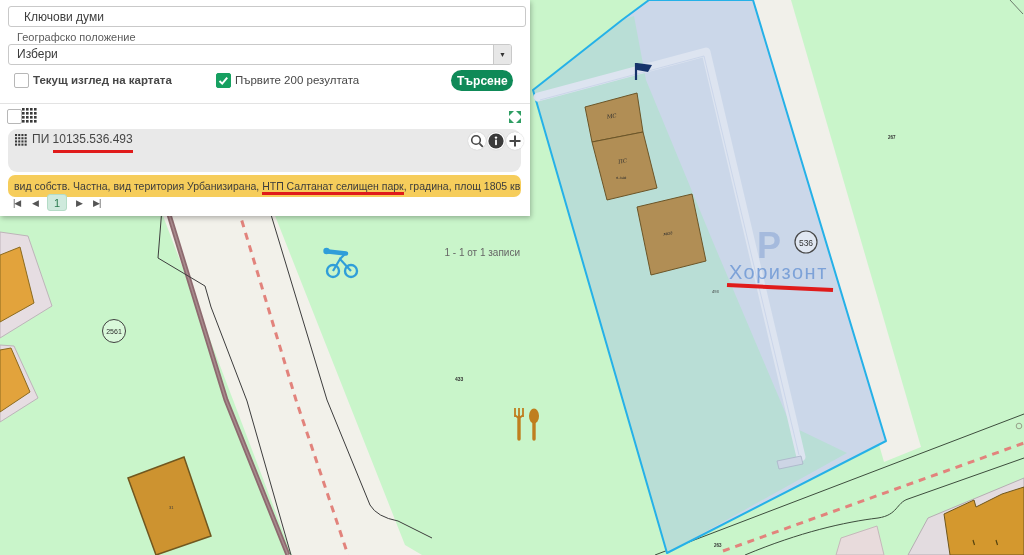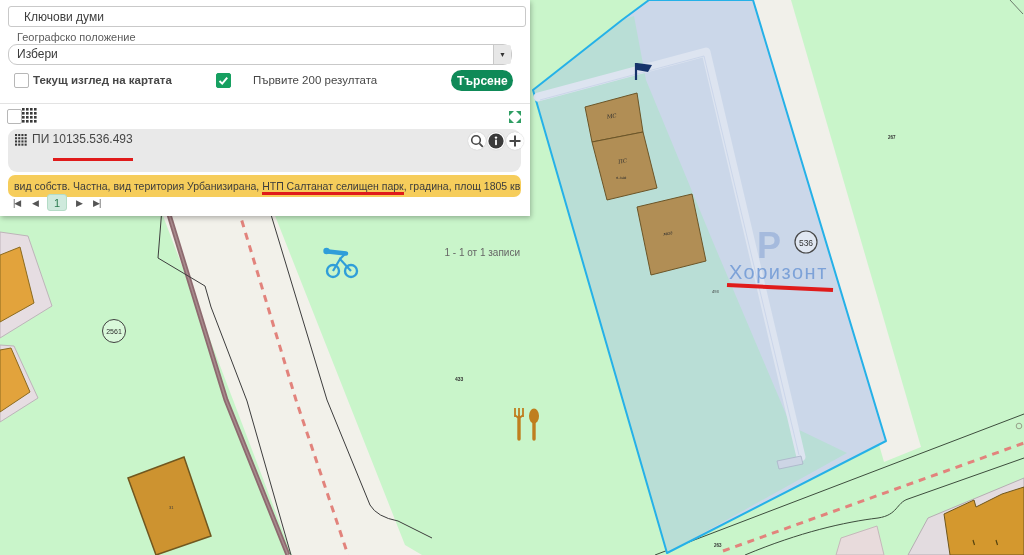--- a/index.html
+++ b/index.html
@@ -8,36 +8,36 @@
   .stage svg{position:absolute;left:0;top:0;}
 
   
   .panel{position:absolute;left:0;top:0;width:530px;height:216px;background:#ffffff;
          box-shadow:1px 2px 5px rgba(0,0,0,.28);z-index:10;}
   .keywords{position:absolute;left:8px;top:6px;width:486px;height:19px;border:1px solid #c9c9c9;
             border-radius:3px;padding:0 15px;font-size:12px;color:#3d3d3d;outline:none;
             font-family:"Liberation Sans",sans-serif;}
   .geo-label{position:absolute;left:17px;top:31px;font-size:11px;color:#5b5b5b;}
   .selectbox{position:absolute;left:8px;top:44px;width:502px;height:19px;border:1px solid #c9c9c9;
-             border-radius:9px;background:#fff;}
+             border-radius:3px;background:#fff;}
   .selectbox .val{position:absolute;left:8px;top:2px;font-size:12px;color:#3a3a3a;}
   .selectbox .dd{position:absolute;right:0;top:0;bottom:0;width:17px;background:#e7e7e7;
                  border-left:1px solid #c9c9c9;border-radius:0 2px 2px 0;text-align:center;
                  font-size:7px;line-height:19px;color:#333;}
   .cb{position:absolute;width:13px;height:13px;border:1px solid #b7b7b7;border-radius:2px;background:#fff;}
   .cb.checked{background:#17a061;border-color:#17a061;}
   .cb-label{position:absolute;font-size:11.5px;color:#474747;white-space:nowrap;}
   .search-btn{position:absolute;left:451px;top:70px;width:62px;height:21px;border:none;border-radius:12px;
               background:#0f8a58;color:#fff;font-size:12px;font-weight:bold;text-align:center;
               line-height:21px;cursor:pointer;font-family:"Liberation Sans",sans-serif;}
   .divider{position:absolute;left:0;top:103px;width:530px;height:0;border-top:1px solid #e3e3e3;}
 
   .res-card{position:absolute;left:8px;top:129px;width:513px;height:43px;background:#e9e9e9;border-radius:9px;}
   .res-line1{position:absolute;left:24px;top:3px;font-size:12px;color:#464646;white-space:nowrap;}
-  .res-num{border-bottom:3px solid #e01b1b;padding-bottom:12px;}
+  .res-num{border-bottom:3px solid #e01b1b;padding-bottom:4px;}
   .res-line2{position:absolute;left:7px;top:19px;font-size:11.5px;color:#5a5a5a;white-space:nowrap;}
   .iconbtn{position:absolute;top:3px;width:18px;height:18px;border-radius:50%;background:#fdfdfd;
            box-shadow:0 0 1px rgba(0,0,0,.25);}
   .hl-card{position:absolute;left:8px;top:175px;width:507px;height:22px;background:#f6cd5b;border-radius:7px;
            font-size:10.5px;color:#3c3c3c;line-height:22px;padding-left:6px;white-space:nowrap;overflow:hidden;}
   .hl-mark{border-bottom:3px solid #e01b1b;}
   .pg{position:absolute;top:198px;font-size:9px;color:#555;cursor:pointer;letter-spacing:-1px;}
   .pg-page{position:absolute;left:47px;top:194px;width:20px;height:17px;background:#cfeadd;border:1px solid #b4dcc6;
            border-radius:3px;color:#2a7a50;font-size:11px;text-align:center;line-height:17px;box-sizing:border-box;}
   .pg-summary{position:absolute;left:430px;top:199px;width:90px;text-align:right;font-size:10px;color:#666;margin-top:48px;}
@@ -155,21 +155,21 @@
     </div>
 
     <span class="cb" style="left:14px;top:73px;"></span>
     <span class="cb-label" style="left:33px;top:74px;font-weight:bold;">Текущ изглед на картата</span>
 
     <span class="cb checked" style="left:216px;top:73px;">
       <svg width="13" height="13" viewBox="0 0 13 13">
         <polyline points="2.5,7 5.2,9.6 10.2,3.6" stroke="#fff" stroke-width="2" fill="none"></polyline>
       </svg>
     </span>
-    <span class="cb-label" style="left:235px;top:74px;margin-left:18px;">Първите 200 резултата</span>
+    <span class="cb-label" style="left:235px;top:74px;">Първите 200 резултата</span>
 
     <button class="search-btn">Търсене</button>
 
     <div class="divider"></div>
 
     <span class="cb hdr-cb"></span>
     <svg style="position:absolute;left:22px;top:108px;" width="15" height="15" viewBox="0 0 15 15">
       <g fill="#3a3a3a">
         <rect x="0" y="0" width="2.6" height="2.6"></rect>
           <rect x="4" y="0" width="2.6" height="2.6"></rect>

